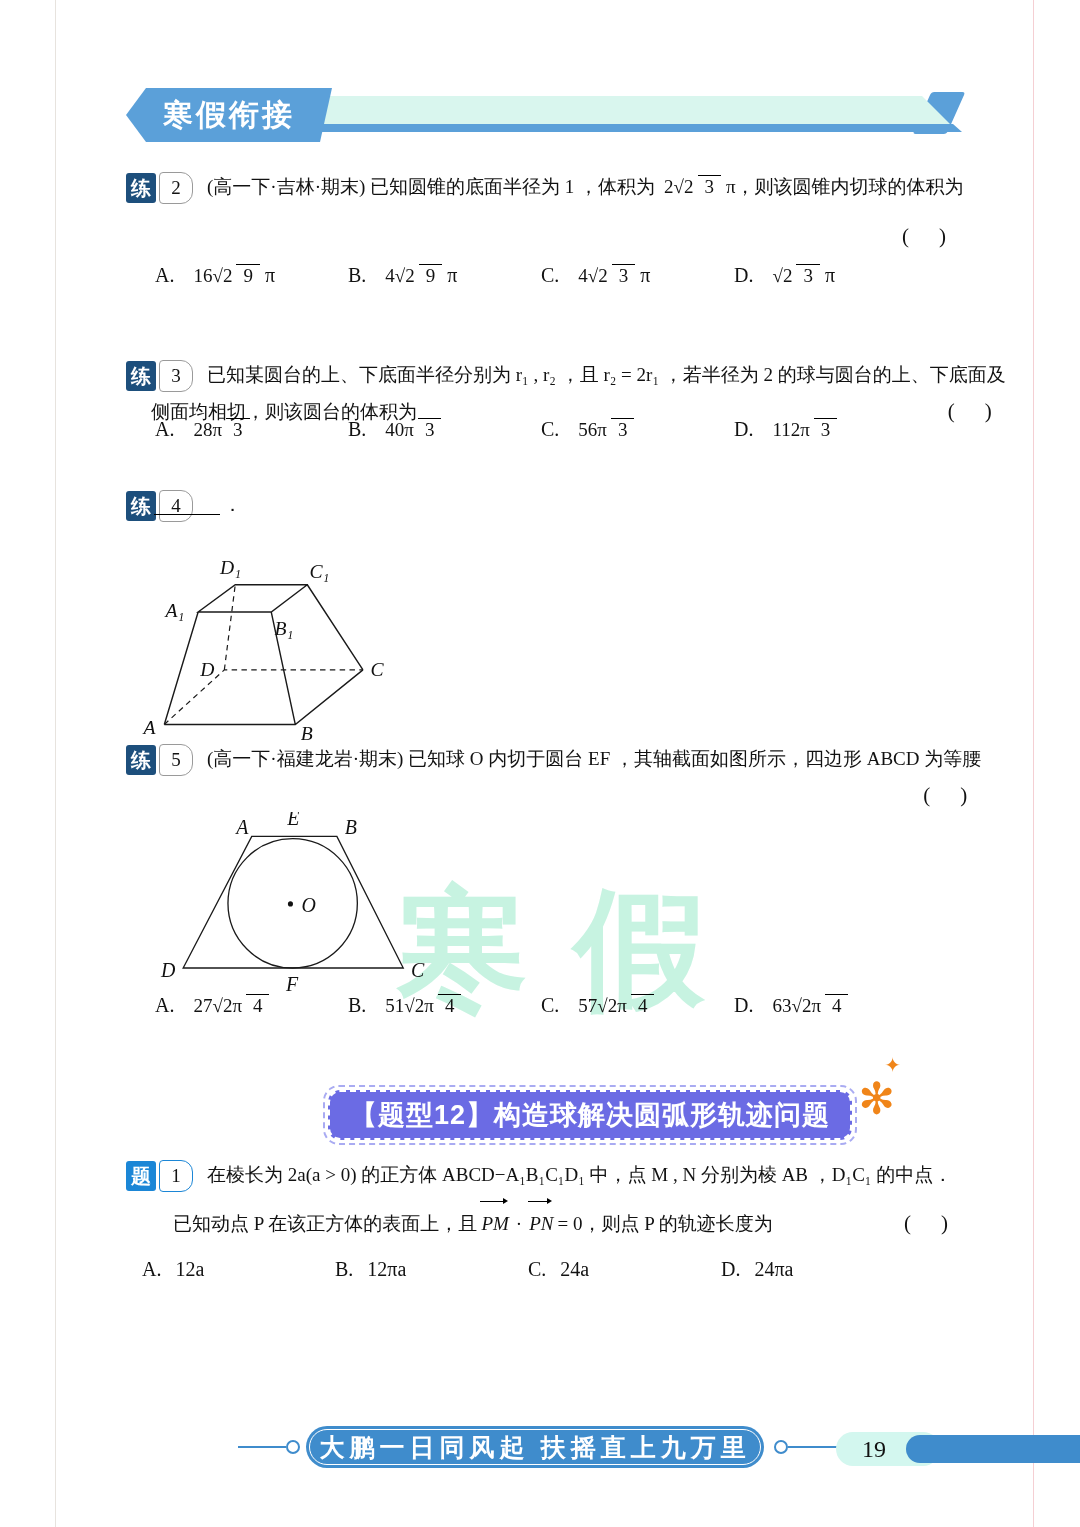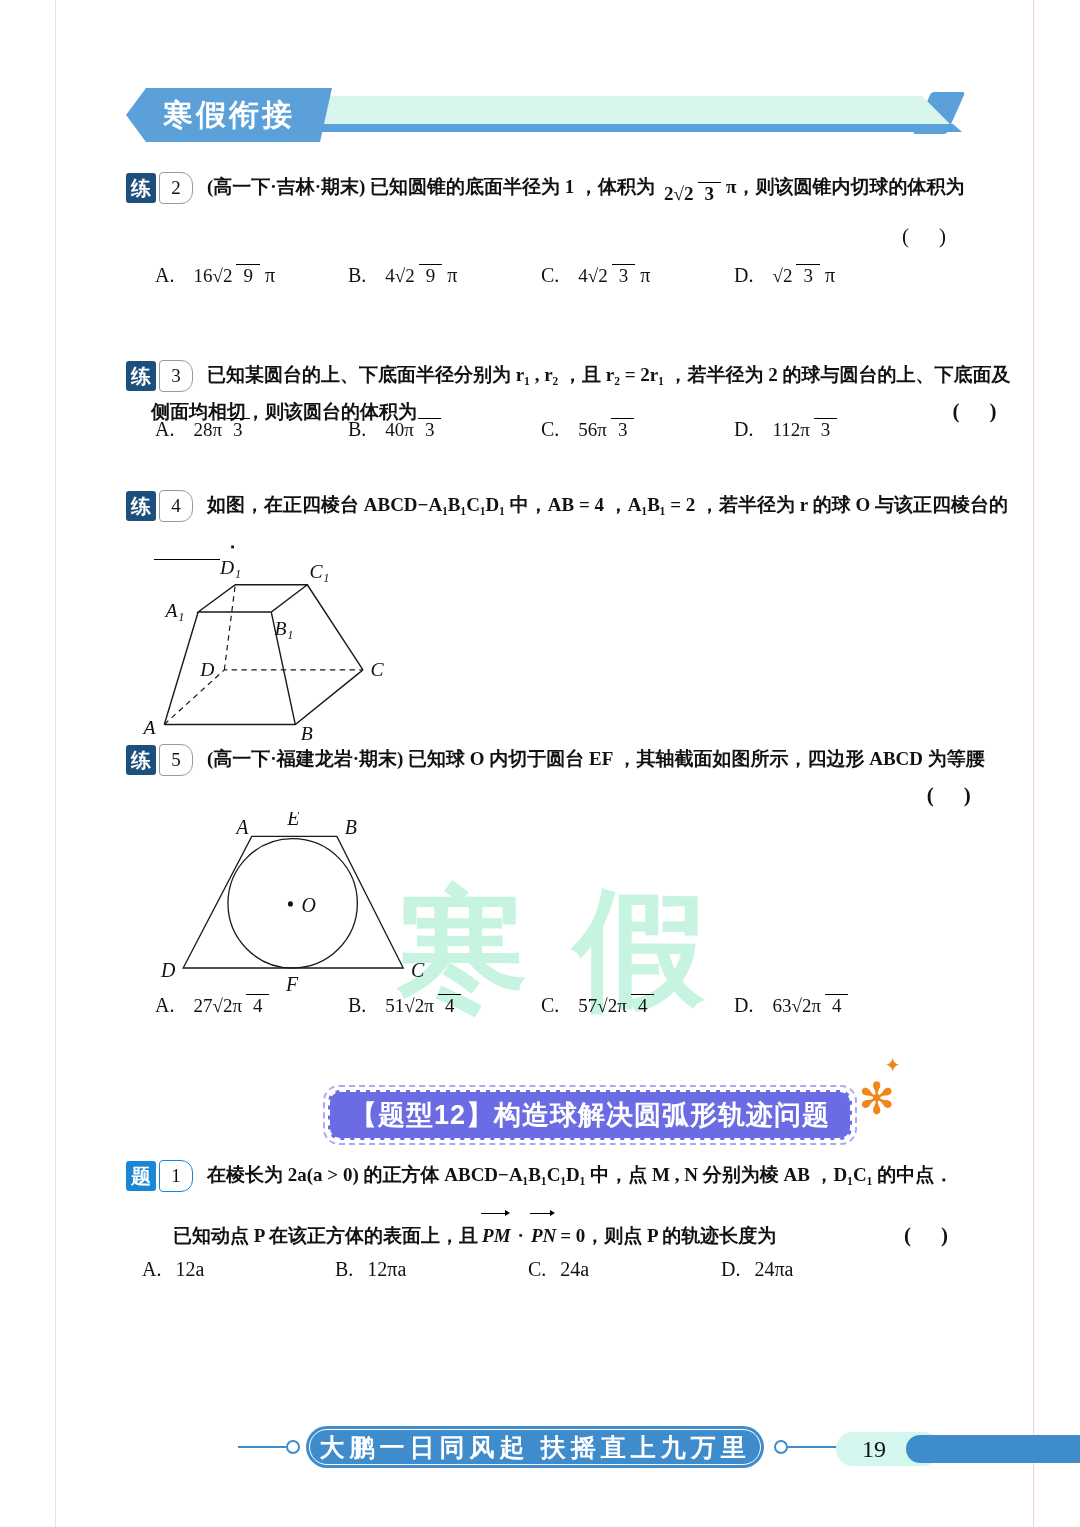--- a/index.html
+++ b/index.html
@@ -31,21 +31,21 @@
   .prob{position:absolute;left:126px;right:118px;z-index:2;font-size:19px;}
   .prob-row{display:flex;align-items:flex-start;}
   .ptag{flex:0 0 auto;display:flex;align-items:center;margin-top:4px;margin-right:14px;}
   .ptag .sq{width:30px;height:30px;background:var(--tag-navy,#1d4f7c);color:#fff;border-radius:3px;
       display:flex;align-items:center;justify-content:center;font:bold 20px 'Liberation Sans',sans-serif;}
   .ptag .no{width:32px;height:30px;margin-left:3px;background:#fff;border:1.5px solid #9a9a9a;
       border-radius:4px 12px 12px 4px;display:flex;align-items:center;justify-content:center;font-size:19px;}
   .ptag.blue .sq{background:var(--tag-blue,#1b86d6);}
   .ptag.blue .no{border-color:var(--tag-blue,#1b86d6);}
   .pbody{flex:1;line-height:37px;white-space:nowrap;}
-  .pline{display:flex;align-items:flex-end;min-height:37px;font-weight:bold;}
+  .pline{display:flex;align-items:center;min-height:37px;}
   .pull2{margin-left:-56px;}
   .pull1{margin-left:-34px;}
   .paren{display:inline-flex;gap:30px;font-size:21px;}
   .ml-auto{margin-left:auto;margin-right:14px;}
   .paren-abs{position:absolute;right:134px;z-index:2;}
   .blank{display:inline-block;width:66px;height:1em;border-bottom:1.6px solid #000;margin:0 3px;}
 
   
   .frac{display:inline-flex;flex-direction:row;align-items:center;margin:0 5px;line-height:1.15;font-size:19px;}
   .frac .fnum{padding:0 4px;}
@@ -227,23 +227,20 @@
     </div>
   </div>
 
   <div class="prob" style="top:486px;">
     <div class="prob-row">
       <div class="ptag">
         <span class="sq">练</span>
         <span class="no">4</span>
       </div>
       <div class="pbody">
-        <div class="pline">
-            <span>如图，在正四棱台 ABCD−A₁B₁C₁D₁ 中，AB = 4 ，A₁B₁ = 2 ，若半径为 r 的球 O 与该正四棱台的</span>
-          </div>
         <div class="pline pull2">
           <span class="blank"></span>
           <span>．</span>
         </div>
       </div>
     </div>
   </div>
 
   <div class="diag" style="left:137px;top:552px;text-align:center;">
     <svg width="262" height="191" viewBox="0 0 240 175">
@@ -345,21 +342,21 @@
   <div class="prob" style="top:1156px;">
     <div class="prob-row">
       <div class="ptag blue">
         <span class="sq">题</span>
         <span class="no">1</span>
       </div>
       <div class="pbody">
         <div class="pline">
             <span>在棱长为 2a(a &gt; 0) 的正方体 ABCD−A₁B₁C₁D₁ 中，点 M , N 分别为棱 AB ，D₁C₁ 的中点．</span>
           </div>
-        <div class="pline pull1" style="margin-top:24px;">
+        <div class="pline pull1" style="margin-top:12px;">
           <span>已知动点 P 在该正方体的表面上，且</span>
           <span class="vec">PM</span>
           <span class="vdot">·</span>
           <span class="vec">PN</span>
           <span>= 0</span>
           <span>，则点 P 的轨迹长度为</span>
           <span class="paren ml-auto">
               <span>(</span>
               <span>)</span>
             </span>

